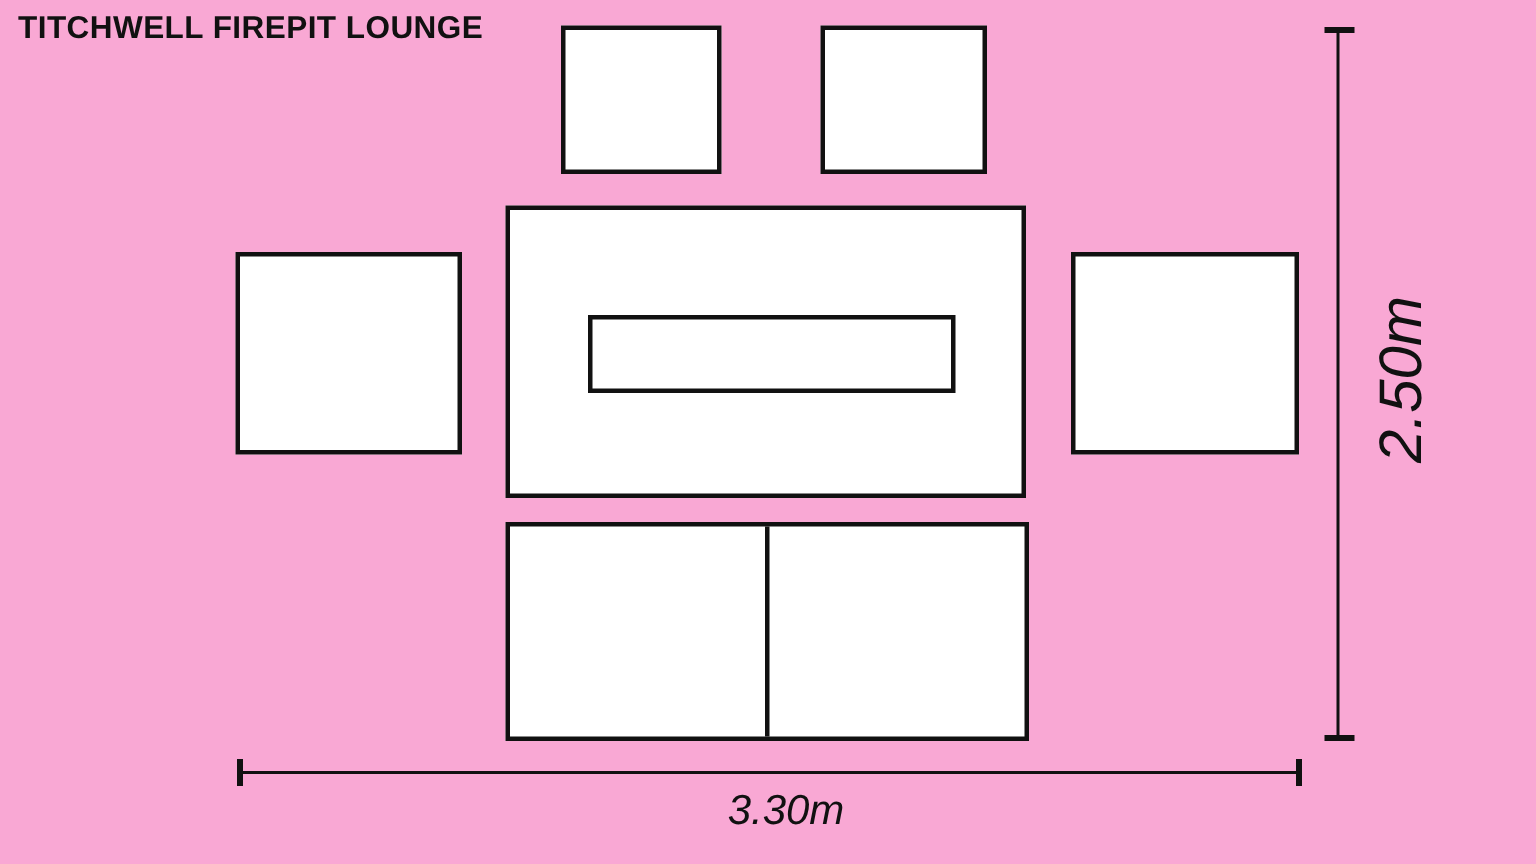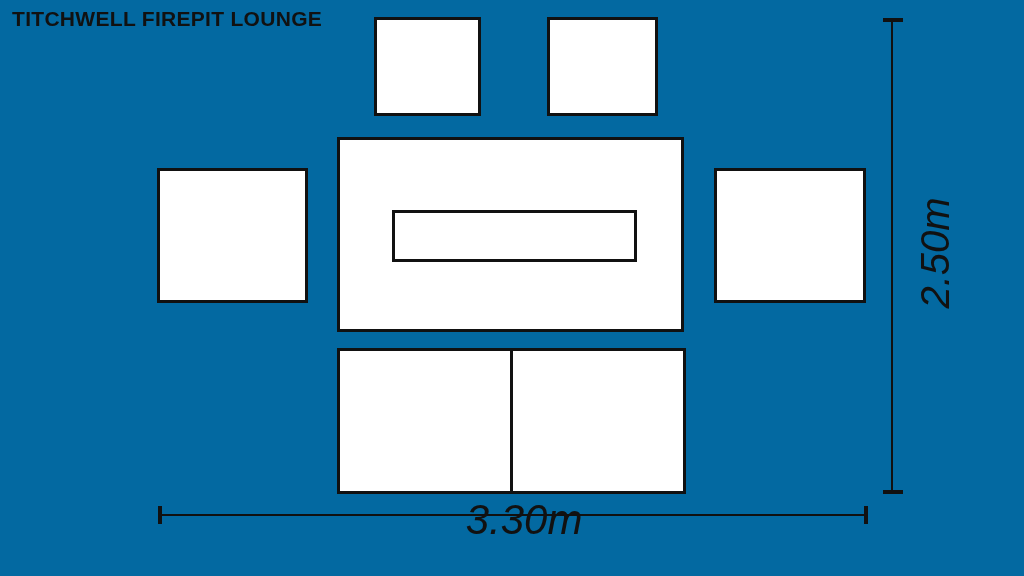--- a/index.html
+++ b/index.html
@@ -5,21 +5,21 @@
   html, body {
     margin: 0;
     padding: 0;
     background: #ffffff;
     font-family: "Liberation Sans", sans-serif;
   }
   #canvas {
     position: relative;
     width: 1024px;
     height: 576px;
-    background: #0369a1;
+    background: #f9a8d4;
     overflow: hidden;
   }
   .abs { position: absolute; box-sizing: border-box; }
 
   #plan-title {
     left: 12px;
     top: 7px;
     font-size: 21px;
     font-weight: bold;
     letter-spacing: 0.3px;
@@ -64,22 +64,22 @@
     white-space: nowrap;
   }
   #dim-height-label {
     left: 935px;
     top: 253px;
     font-size: 40px;
     transform: translate(-50%, -50%) rotate(-90deg);
   }
   #dim-width-label {
     left: 524px;
-    top: 520px;
-    font-size: 42px;
+    top: 540px;
+    font-size: 28px;
     transform: translate(-50%, -50%);
   }
 </style>
 </head>
 <body>
 
 <div id="canvas">
 
   <div id="plan-title" class="abs">TITCHWELL FIREPIT LOUNGE</div>
 

